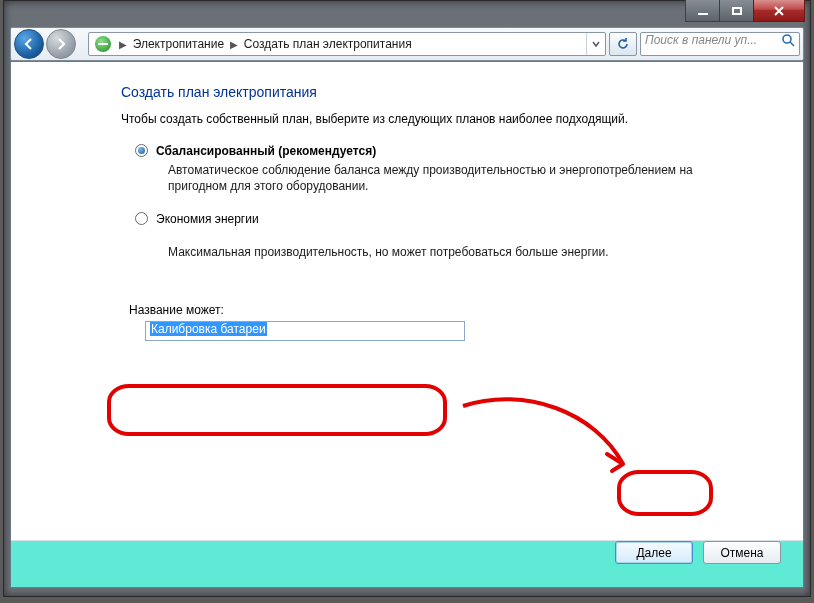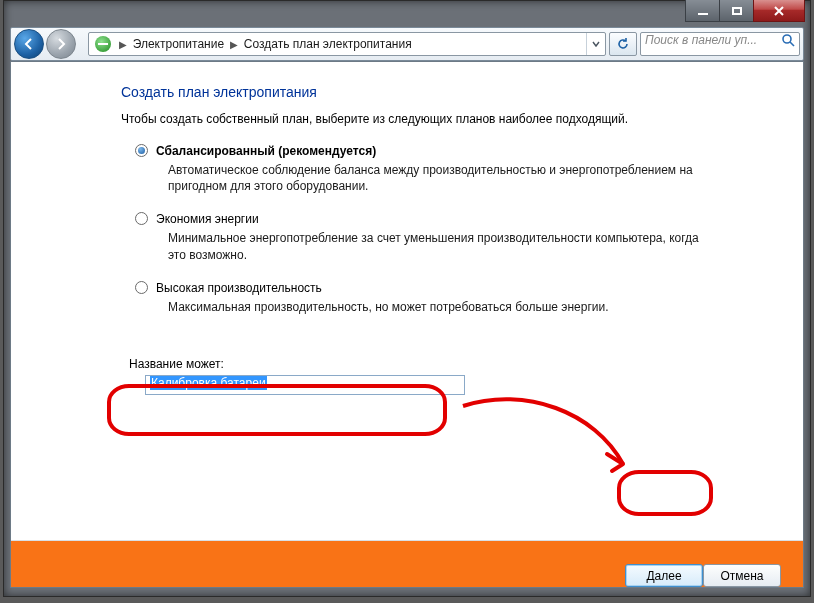--- a/index.html
+++ b/index.html
@@ -37,21 +37,21 @@
   .opt-head{display:flex;align-items:flex-start;margin-bottom:4px}
   .radio{appearance:none;width:13px;height:13px;border:1px solid #6a6a6a;border-radius:50%;margin:0 8px 0 0;position:relative;background:#fff}
   .radio:checked::after{content:"";position:absolute;left:2px;top:2px;width:7px;height:7px;border-radius:50%;background:radial-gradient(circle at 35% 30%,#7bb6ea,#1e5fa3)}
   .opt b{font-weight:bold}
   .opt-desc{margin-left:33px;color:#1a1a1a;line-height:1.35}
   .plan-label{margin:42px 0 4px 8px}
   .plan-input-wrap{margin-left:24px}
   .plan-input{width:320px;height:20px;border:1px solid #8aa9c8;padding:0 4px;font:inherit;box-sizing:border-box}
   .plan-input-text{background:#3296ff;color:#fff;display:inline-block;padding:0 1px}
   
-  .footer{position:absolute;left:0;right:0;bottom:0;height:46px;border-top:1px solid #d9dfe5;background:#f97316;display:flex;align-items:flex-end;justify-content:flex-end;padding-right:22px;gap:0}
+  .footer{position:absolute;left:0;right:0;bottom:0;height:46px;border-top:1px solid #d9dfe5;background:#5eead4;display:flex;align-items:flex-start;justify-content:flex-end;padding-right:22px;gap:10px}
   .btn{min-width:78px;height:23px;border:1px solid #8a97a3;background:linear-gradient(#fdfefe,#e6ecf2);border-radius:3px;font:inherit;padding:0 10px;cursor:default}
   .btn.primary{border-color:#3f8fce;box-shadow:0 0 0 1px #a8d2f0 inset;background:linear-gradient(#f5fbff,#d6ebfa)}
   
   .anno{position:absolute;border:4px solid #e20000;border-radius:22px/18px;pointer-events:none}
   .arrow{position:absolute;pointer-events:none}
 </style>
 </head>
 <body>
 
 <div class="screenshot">
@@ -117,28 +117,23 @@
             <b>Сбалансированный (рекомендуется)</b>
           </div>
           <div class="opt-desc">Автоматическое соблюдение баланса между производительностью и энергопотреблением на пригодном для этого оборудовании.</div>
         </div>
 
         <div class="opt">
           <div class="opt-head">
             <input type="radio" name="plan" class="radio" style="">
             <span>Экономия энергии</span>
           </div>
-          <div class="opt-desc">Минимальное энергопотребление за счет уменьшения производительности компьютера, когда это возможно.</div>
         </div>
 
         <div class="opt">
-          <div class="opt-head">
-            <input type="radio" name="plan" class="radio" style="">
-            <span>Высокая производительность</span>
-          </div>
           <div class="opt-desc">Максимальная производительность, но может потребоваться больше энергии.</div>
         </div>
 
         <div class="plan-label">Название может:</div>
         <div class="plan-input-wrap">
           <div class="plan-input"><span class="plan-input-text">Калибровка батареи</span></div>
         </div>
       </div>
 
       <div class="footer">

